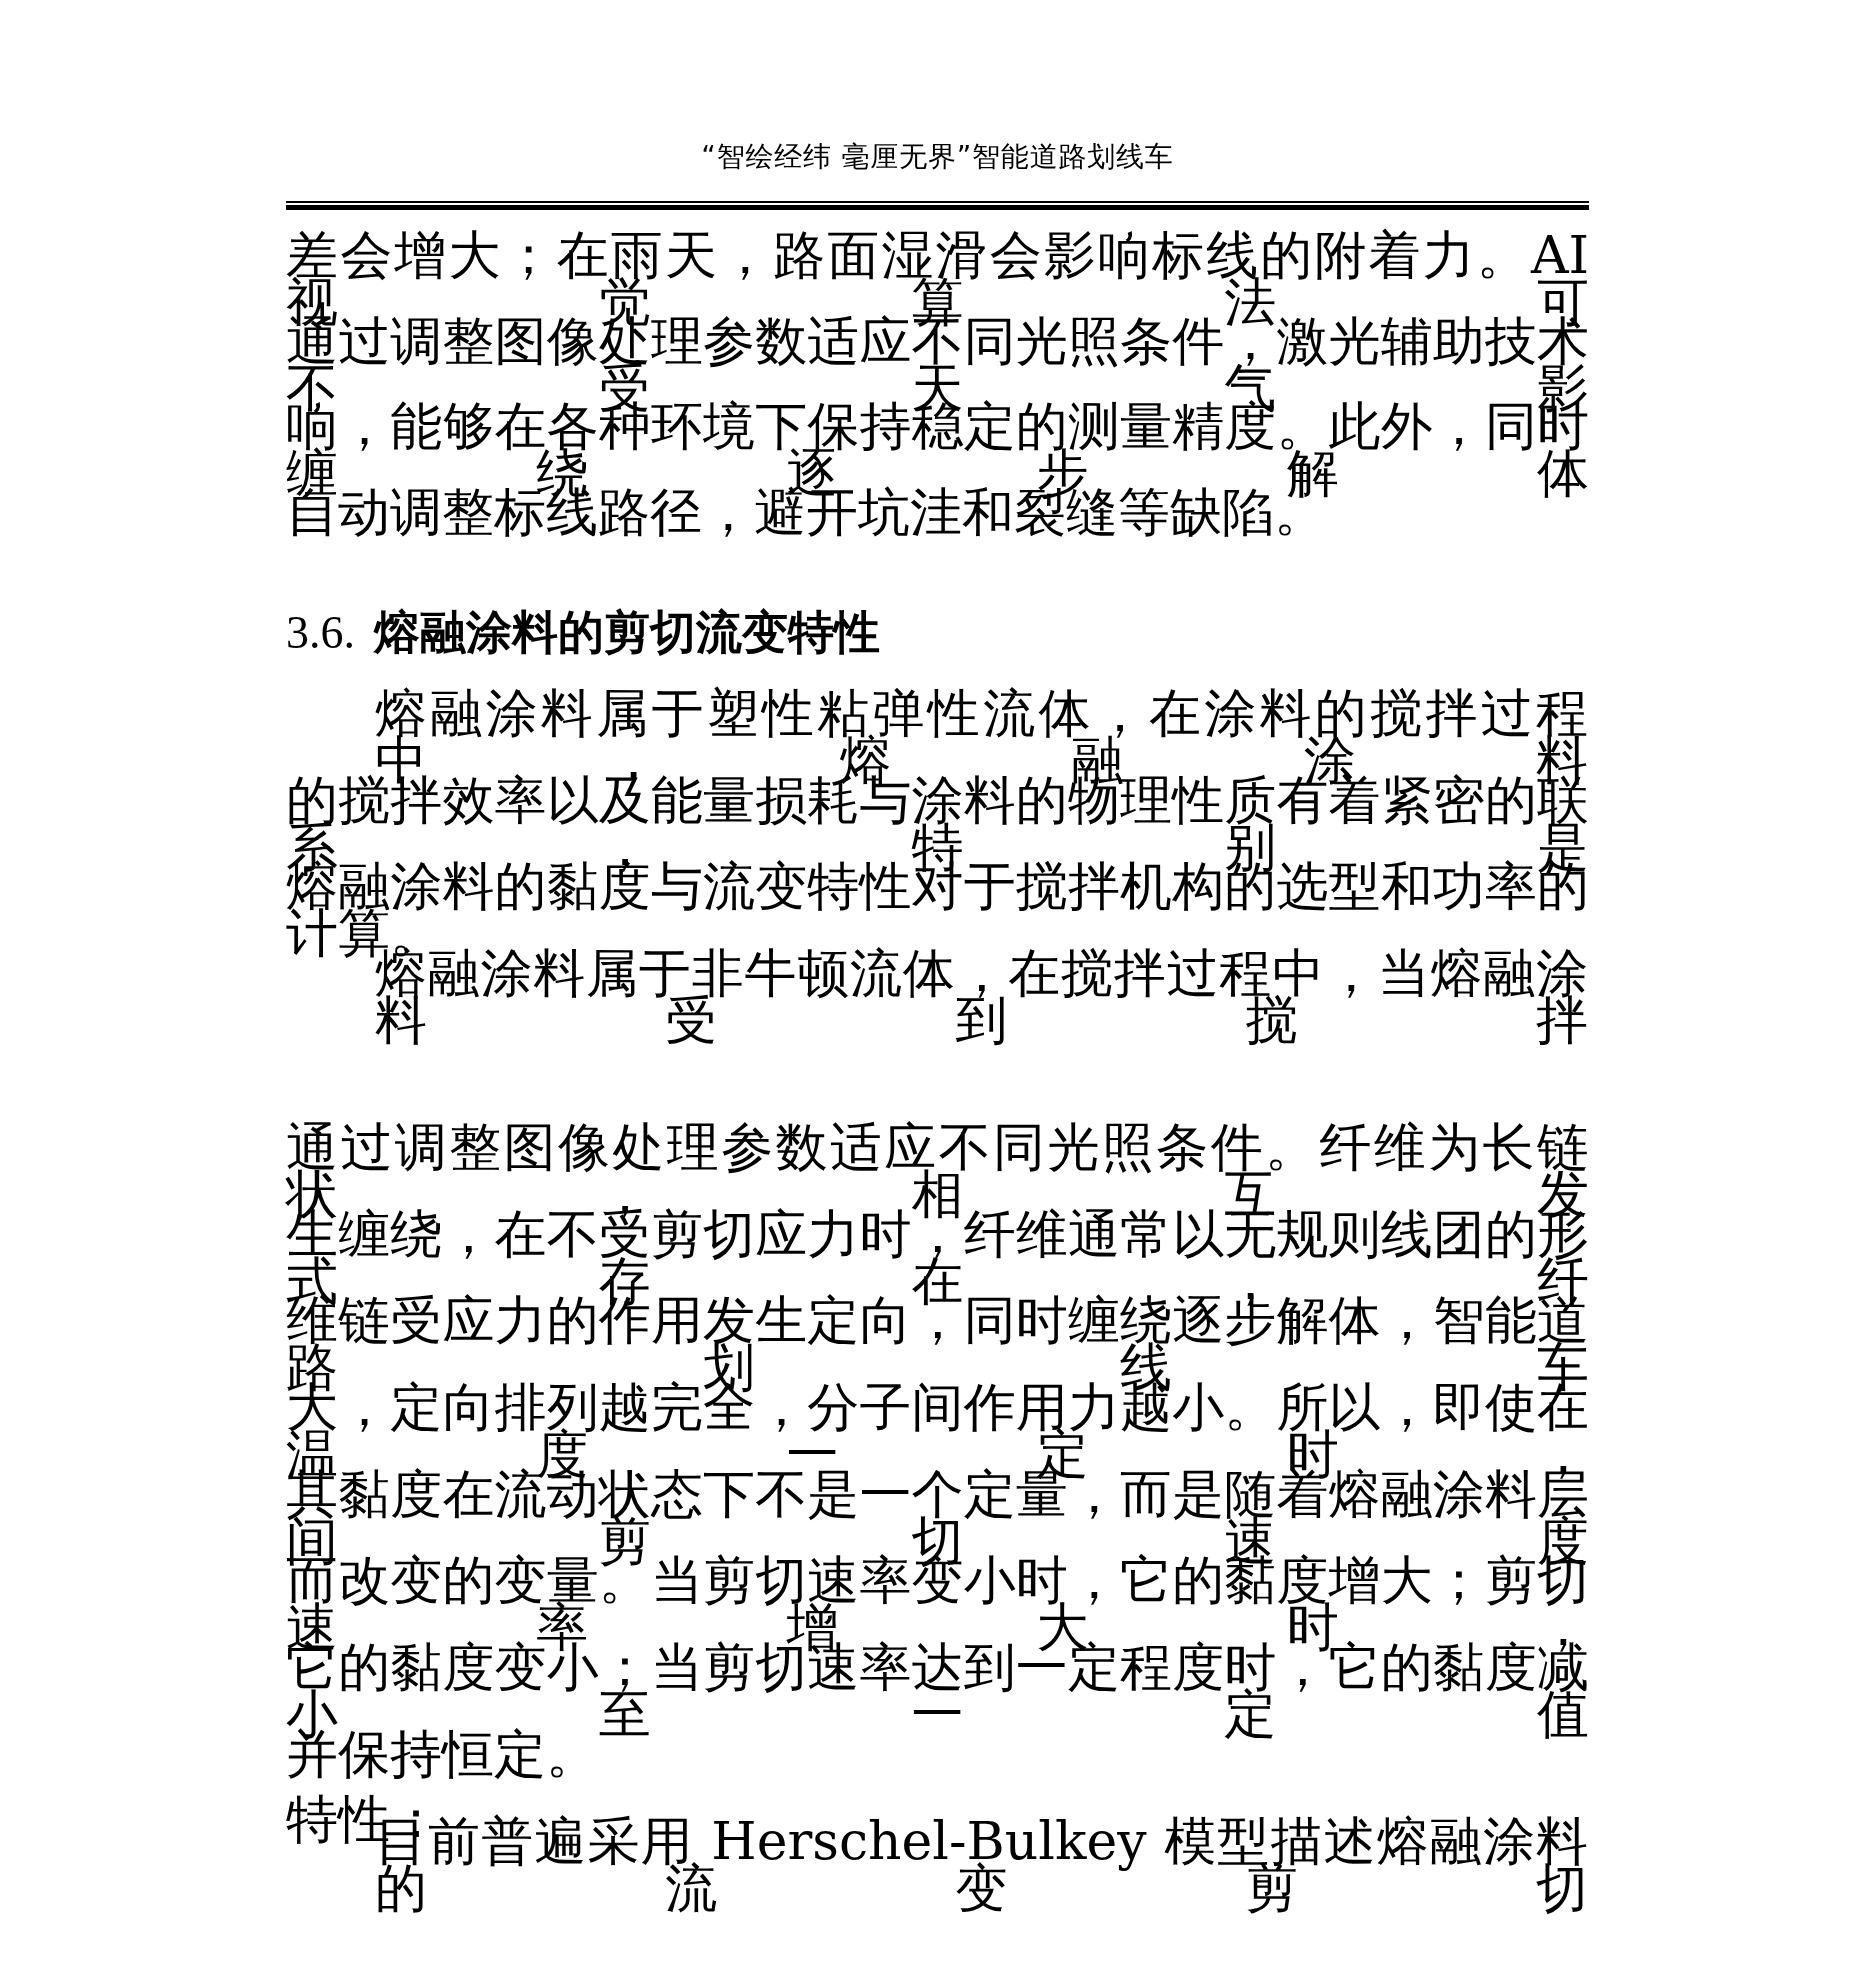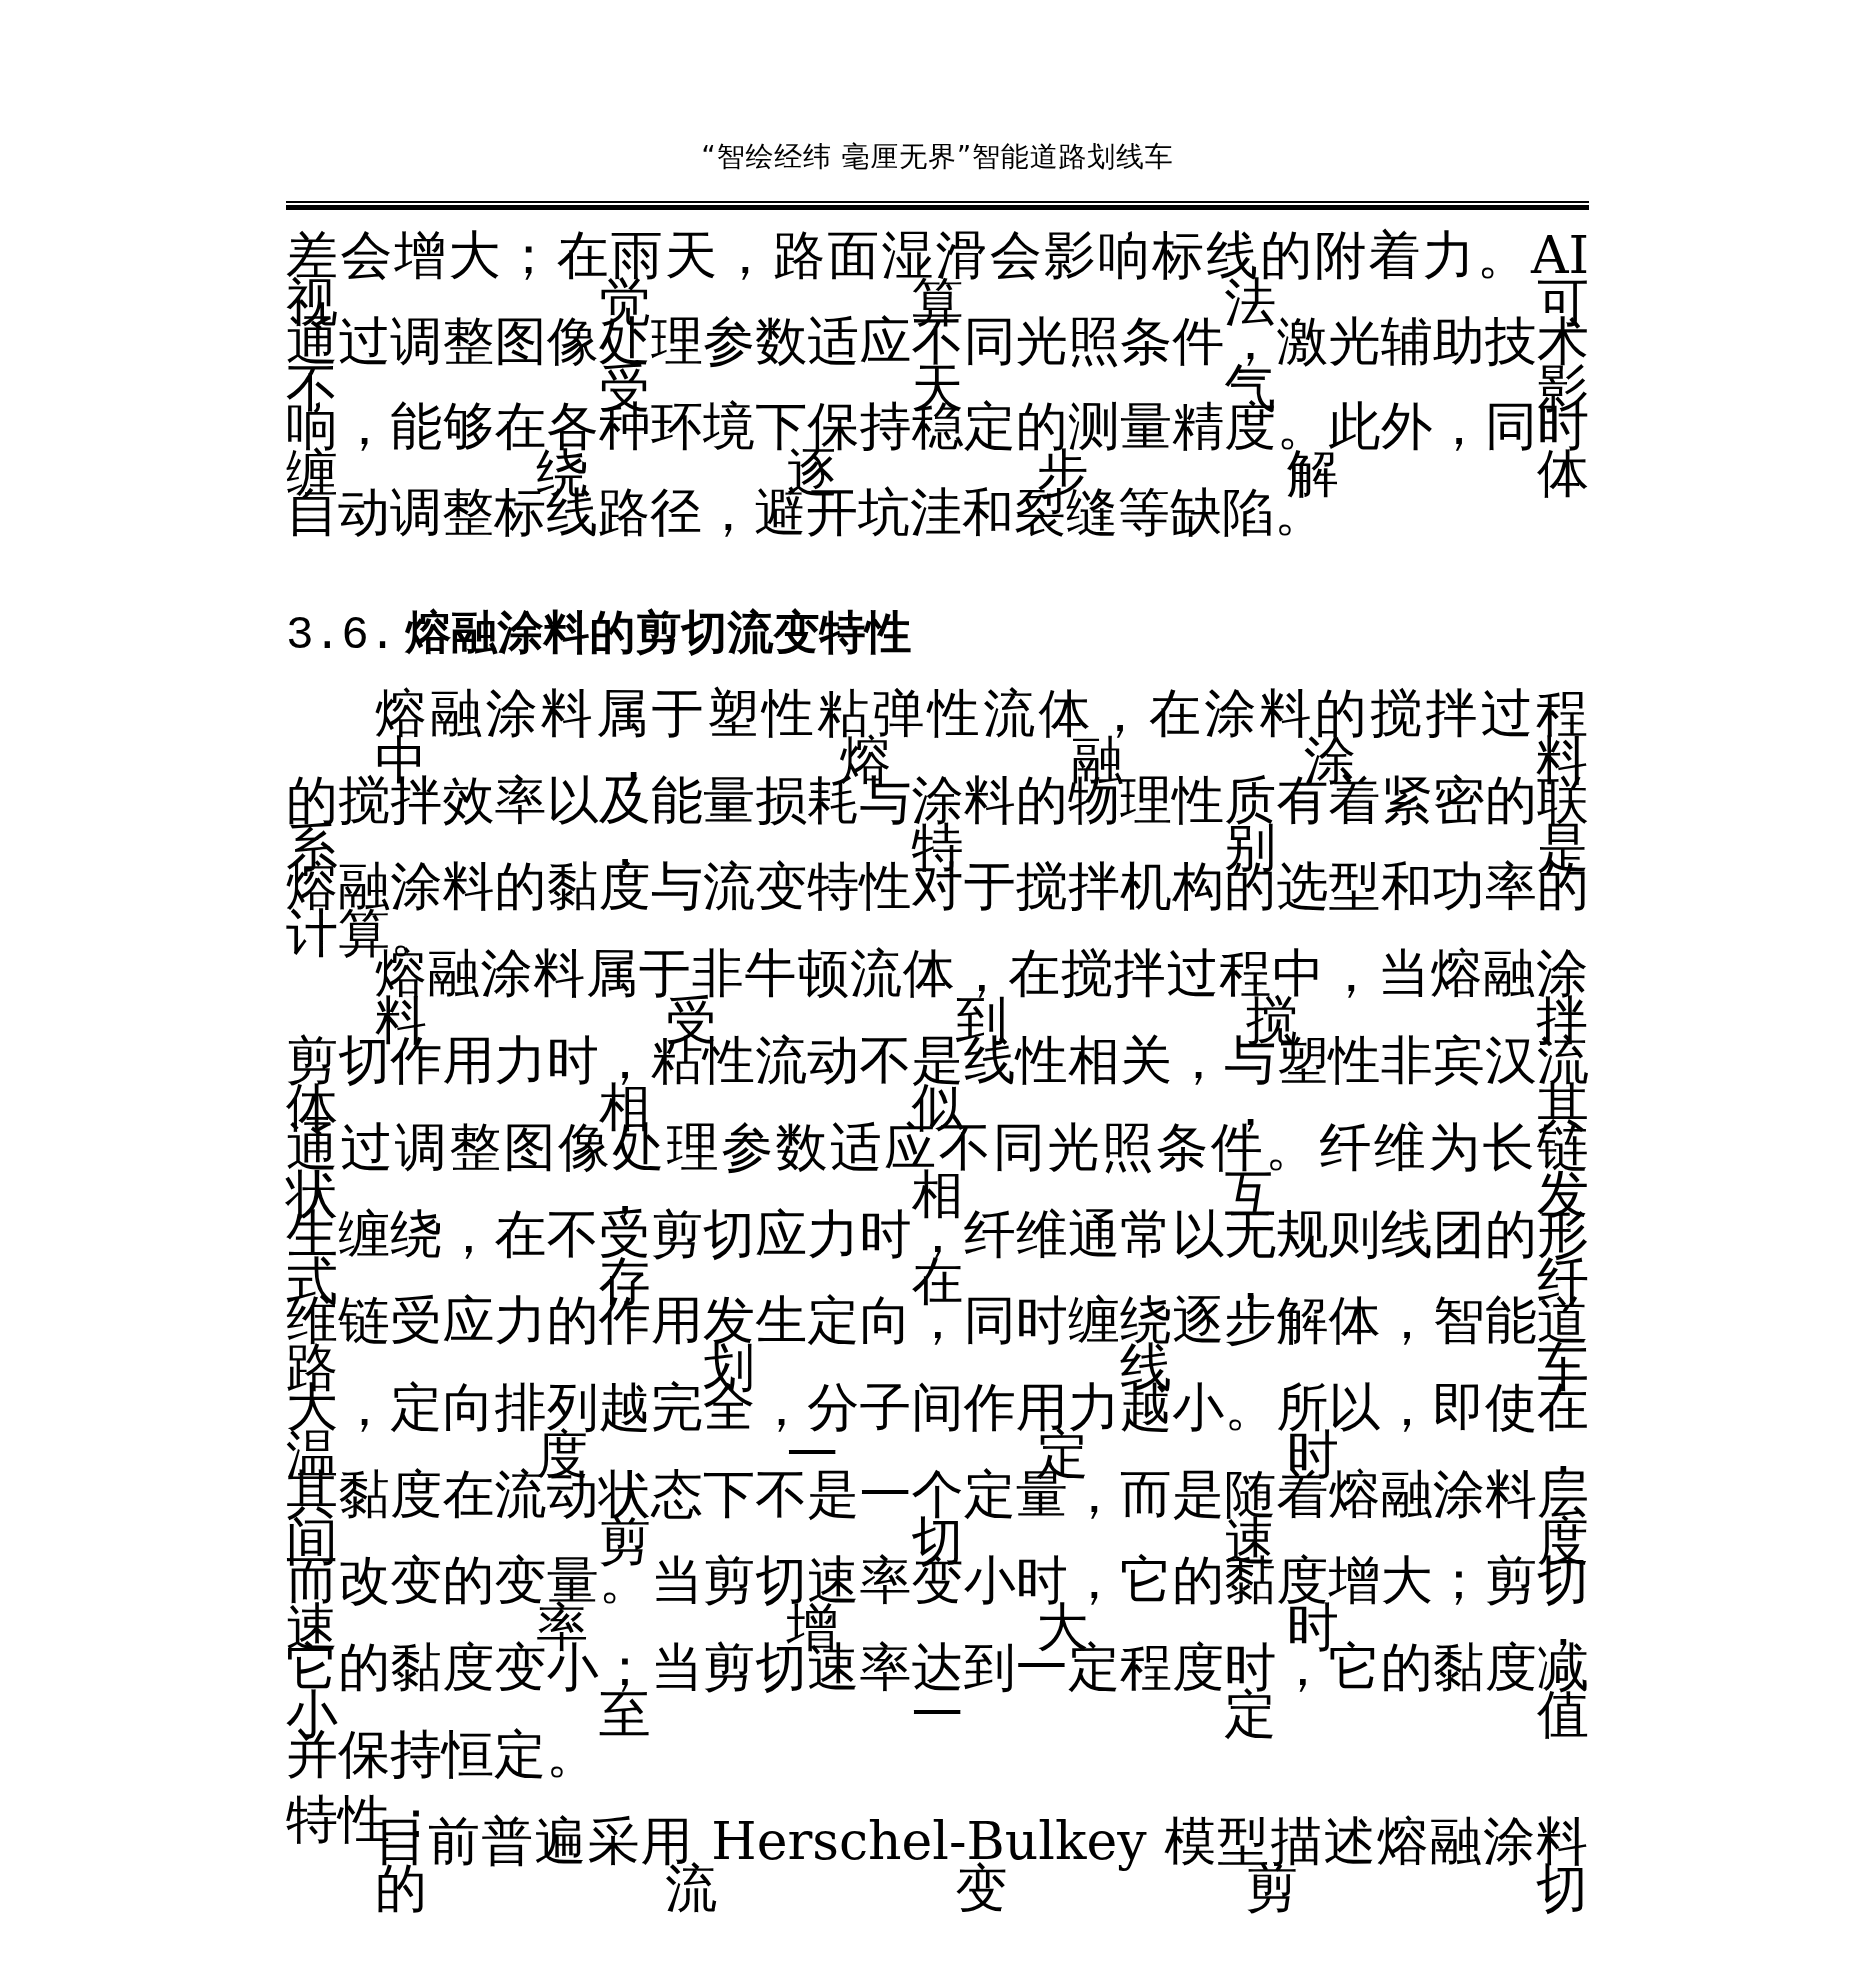--- a/index.html
+++ b/index.html
@@ -11,21 +11,21 @@
   .rule-thin { position:absolute; left:286px; width:1303px; top:201px; height:2.4px; background:#000; }
   .rule-thick { position:absolute; left:286px; width:1303px; top:205px; height:4.7px; background:#000; }
   .line { position:absolute; left:286px; width:1303px; font-size:52px; line-height:47px; height:47px;
           text-align:justify; text-align-last:justify; white-space:nowrap; overflow:visible; }
   .line.last { text-align-last:left; }
   .line.indent { left:375px; width:1213px; }
   .line span.jt { display:inline-block; width:100%; text-align:justify; text-align-last:justify; white-space:normal; }
   .line.last span.jt { text-align-last:left; }
   .heading { position:absolute; left:286px; top:605px; font-family:"DejaVu Sans","Liberation Sans",sans-serif;
           font-weight:bold; font-size:46px; line-height:55px; white-space:nowrap; }
-  .heading .num { font-family:Liberation Mono, monospace; font-weight:normal; margin-right:9px; }
+  .heading .num { font-family:Liberation Serif, serif; font-weight:normal; margin-right:19px; }
 </style>
 </head>
 <body>
 
 <div class="page">
 
   <div class="running-header">“智绘经纬 毫厘无界”智能道路划线车</div>
   <div class="rule-thin"></div>
   <div class="rule-thick"></div>
 
@@ -36,21 +36,20 @@
 
   <div class="heading">
     <span class="num">3.6.</span><span>熔融涂料的剪切流变特性</span>
   </div>
 
   <div class="line indent" style="top:690px"><span class="jt">熔融涂料属于塑性粘弹性流体，在涂料的搅拌过程中，熔融涂料</span></div>
   <div class="line" style="top:777px"><span class="jt">的搅拌效率以及能量损耗与涂料的物理性质有着紧密的联系，特别是</span></div>
   <div class="line last" style="top:863px"><span class="jt">熔融涂料的黏度与流变特性对于搅拌机构的选型和功率的计算。</span></div>
 
   <div class="line indent" style="top:950px"><span class="jt">熔融涂料属于非牛顿流体，在搅拌过程中，当熔融涂料受到搅拌</span></div>
-  <div class="line" style="top:1037px"><span class="jt">剪切作用力时，粘性流动不是线性相关，与塑性非宾汉流体相似，其</span></div>
   <div class="line" style="top:1124px"><span class="jt">通过调整图像处理参数适应不同光照条件。纤维为长链状，相互发</span></div>
   <div class="line" style="top:1211px"><span class="jt">生缠绕，在不受剪切应力时，纤维通常以无规则线团的形式存在，纤</span></div>
   <div class="line" style="top:1297px"><span class="jt">维链受应力的作用发生定向，同时缠绕逐步解体，智能道路划线车</span></div>
   <div class="line" style="top:1384px"><span class="jt">大，定向排列越完全，分子间作用力越小。所以，即使在温度一定时，</span></div>
   <div class="line" style="top:1471px"><span class="jt">其黏度在流动状态下不是一个定量，而是随着熔融涂料层间剪切速度</span></div>
   <div class="line" style="top:1644px"><span class="jt">它的黏度变小；当剪切速率达到一定程度时，它的黏度减小至一定值</span></div>
   <div class="line" style="top:1557px"><span class="jt">而改变的变量。当剪切速率变小时，它的黏度增大；剪切速率增大时，</span></div>
   <div class="line last" style="top:1731px"><span class="jt">并保持恒定。</span></div>
 
   <div class="line indent" style="top:1818px"><span class="jt">目前普遍采用 Herschel-Bulkey 模型描述熔融涂料的流变剪切</span></div>

